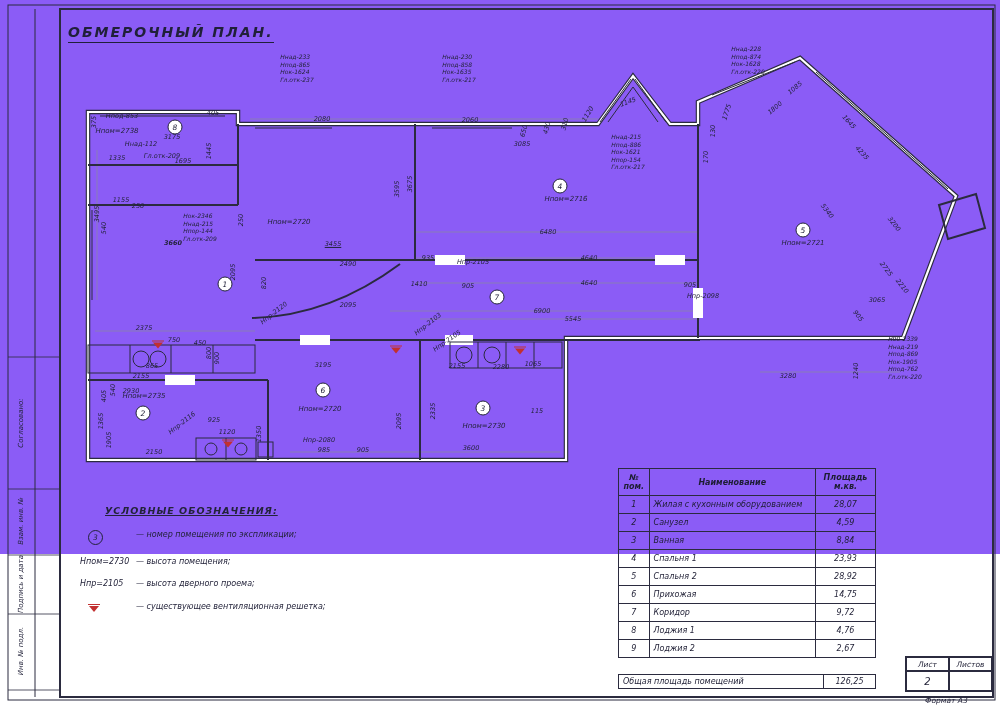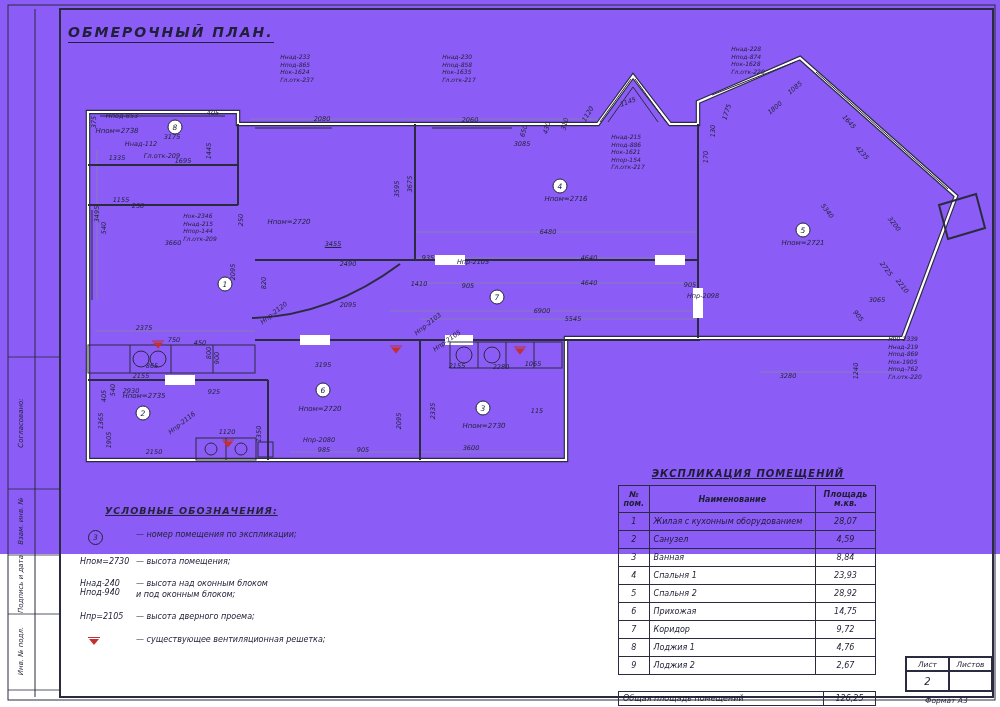--- a/index.html
+++ b/index.html
@@ -206,42 +206,42 @@
       <span class="plan-label" style="left: 775px; top: 108px; transform: translate(-50%, -50%) rotate(-40deg);">1800</span>
       <span class="plan-label" style="left: 795px; top: 88px; transform: translate(-50%, -50%) rotate(-40deg);">1085</span>
       <span class="plan-label" style="left: 849px; top: 122px; transform: translate(-50%, -50%) rotate(48deg);">1645</span>
       <span class="plan-label" style="left: 862px; top: 153px; transform: translate(-50%, -50%) rotate(48deg);">4235</span>
       <span class="plan-label" style="left: 706px; top: 157px; transform: translate(-50%, -50%) rotate(-90deg);">170</span>
       <span class="plan-label" style="left: 713px; top: 131px; transform: translate(-50%, -50%) rotate(-90deg);">130</span>
       <span class="plan-label" style="left: 121px; top: 200px; transform: translate(-50%, -50%);">1155</span>
       <span class="plan-label" style="left: 138px; top: 206px; transform: translate(-50%, -50%);">250</span>
       <span class="plan-label" style="left: 97px; top: 214px; transform: translate(-50%, -50%) rotate(-90deg);">3495</span>
       <span class="plan-label" style="left: 104px; top: 228px; transform: translate(-50%, -50%) rotate(-90deg);">540</span>
-      <span class="plan-label" style="left: 173px; top: 243px; transform: translate(-50%, -50%);">3660</span>
+      <span class="plan-label" style="left: 173px; top: 243px; transform: translate(-50%, -50%); font-weight: bold;">3660</span>
       <span class="plan-label" style="left: 333px; top: 244px; transform: translate(-50%, -50%); text-decoration: underline;">3455</span>
       <span class="plan-label" style="left: 348px; top: 264px; transform: translate(-50%, -50%);">2490</span>
       <span class="plan-label" style="left: 233px; top: 272px; transform: translate(-50%, -50%) rotate(-90deg);">2095</span>
       <span class="plan-label" style="left: 264px; top: 283px; transform: translate(-50%, -50%) rotate(-90deg);">820</span>
       <span class="plan-label" style="left: 241px; top: 220px; transform: translate(-50%, -50%) rotate(-90deg);">250</span>
       <span class="plan-label" style="left: 397px; top: 189px; transform: translate(-50%, -50%) rotate(-90deg);">3595</span>
       <span class="plan-label" style="left: 410px; top: 184px; transform: translate(-50%, -50%) rotate(-90deg);">3675</span>
       <span class="plan-label" style="left: 144px; top: 328px; transform: translate(-50%, -50%);">2375</span>
       <span class="plan-label" style="left: 174px; top: 340px; transform: translate(-50%, -50%);">750</span>
       <span class="plan-label" style="left: 200px; top: 343px; transform: translate(-50%, -50%);">450</span>
       <span class="plan-label" style="left: 209px; top: 353px; transform: translate(-50%, -50%) rotate(-90deg);">800</span>
       <span class="plan-label" style="left: 217px; top: 358px; transform: translate(-50%, -50%) rotate(-90deg);">900</span>
       <span class="plan-label" style="left: 152px; top: 366px; transform: translate(-50%, -50%);">865</span>
       <span class="plan-label" style="left: 141px; top: 376px; transform: translate(-50%, -50%);">2155</span>
       <span class="plan-label" style="left: 131px; top: 391px; transform: translate(-50%, -50%);">2930</span>
       <span class="plan-label" style="left: 104px; top: 396px; transform: translate(-50%, -50%) rotate(-90deg);">405</span>
       <span class="plan-label" style="left: 113px; top: 390px; transform: translate(-50%, -50%) rotate(-90deg);">540</span>
       <span class="plan-label" style="left: 101px; top: 421px; transform: translate(-50%, -50%) rotate(-90deg);">1365</span>
       <span class="plan-label" style="left: 109px; top: 440px; transform: translate(-50%, -50%) rotate(-90deg);">1905</span>
       <span class="plan-label" style="left: 154px; top: 452px; transform: translate(-50%, -50%);">2150</span>
-      <span class="plan-label" style="left: 214px; top: 392px; transform: translate(-50%, -50%);">925</span>
+      <span class="plan-label" style="left: 214px; top: 420px; transform: translate(-50%, -50%);">925</span>
       <span class="plan-label" style="left: 227px; top: 432px; transform: translate(-50%, -50%);">1120</span>
       <span class="plan-label" style="left: 259px; top: 434px; transform: translate(-50%, -50%) rotate(-90deg);">1350</span>
       <span class="plan-label" style="left: 428px; top: 258px; transform: translate(-50%, -50%);">935</span>
       <span class="plan-label" style="left: 548px; top: 232px; transform: translate(-50%, -50%);">6480</span>
       <span class="plan-label" style="left: 589px; top: 258px; transform: translate(-50%, -50%);">4640</span>
       <span class="plan-label" style="left: 589px; top: 283px; transform: translate(-50%, -50%);">4640</span>
       <span class="plan-label" style="left: 419px; top: 284px; transform: translate(-50%, -50%);">1410</span>
       <span class="plan-label" style="left: 468px; top: 286px; transform: translate(-50%, -50%);">905</span>
       <span class="plan-label" style="left: 690px; top: 285px; transform: translate(-50%, -50%);">905</span>
       <span class="plan-label" style="left: 542px; top: 311px; transform: translate(-50%, -50%);">6900</span>
@@ -288,38 +288,31 @@
     <div class="legend-title">УСЛОВНЫЕ ОБОЗНАЧЕНИЯ:</div>
     <div class="legend-item">
       <span class="lg-sym"><span class="room-circle-inline">3</span></span>
       <span class="lg-text">— номер помещения по экспликации;</span>
     </div>
     <div class="legend-item">
       <span class="lg-sym lg-code">Нпом=2730</span>
       <span class="lg-text">— высота помещения;</span>
     </div>
     <div class="legend-item">
-      <span class="lg-sym lg-code">Ннад-240
-Нпод-940</span>
-      <span class="lg-text">— высота над оконным блоком
-и под оконным блоком;</span>
-    </div>
-    <div class="legend-item">
       <span class="lg-sym lg-code">Нпр=2105</span>
       <span class="lg-text">— высота дверного проема;</span>
     </div>
     <div class="legend-item">
       <span class="lg-sym"><span class="vent-mark"></span></span>
       <span class="lg-text">— существующее вентиляционная решетка;</span>
     </div>
   </div>
 
 
   <div class="schedule">
-    <div class="schedule-title">ЭКСПЛИКАЦИЯ ПОМЕЩЕНИЙ</div>
     <table class="sch-table">
       <thead>
         <tr>
           <th class="c-num prewrap">№
 пом.</th>
           <th class="c-name">Наименование</th>
           <th class="c-area prewrap">Площадь
 м.кв.</th>
         </tr>
       </thead>

